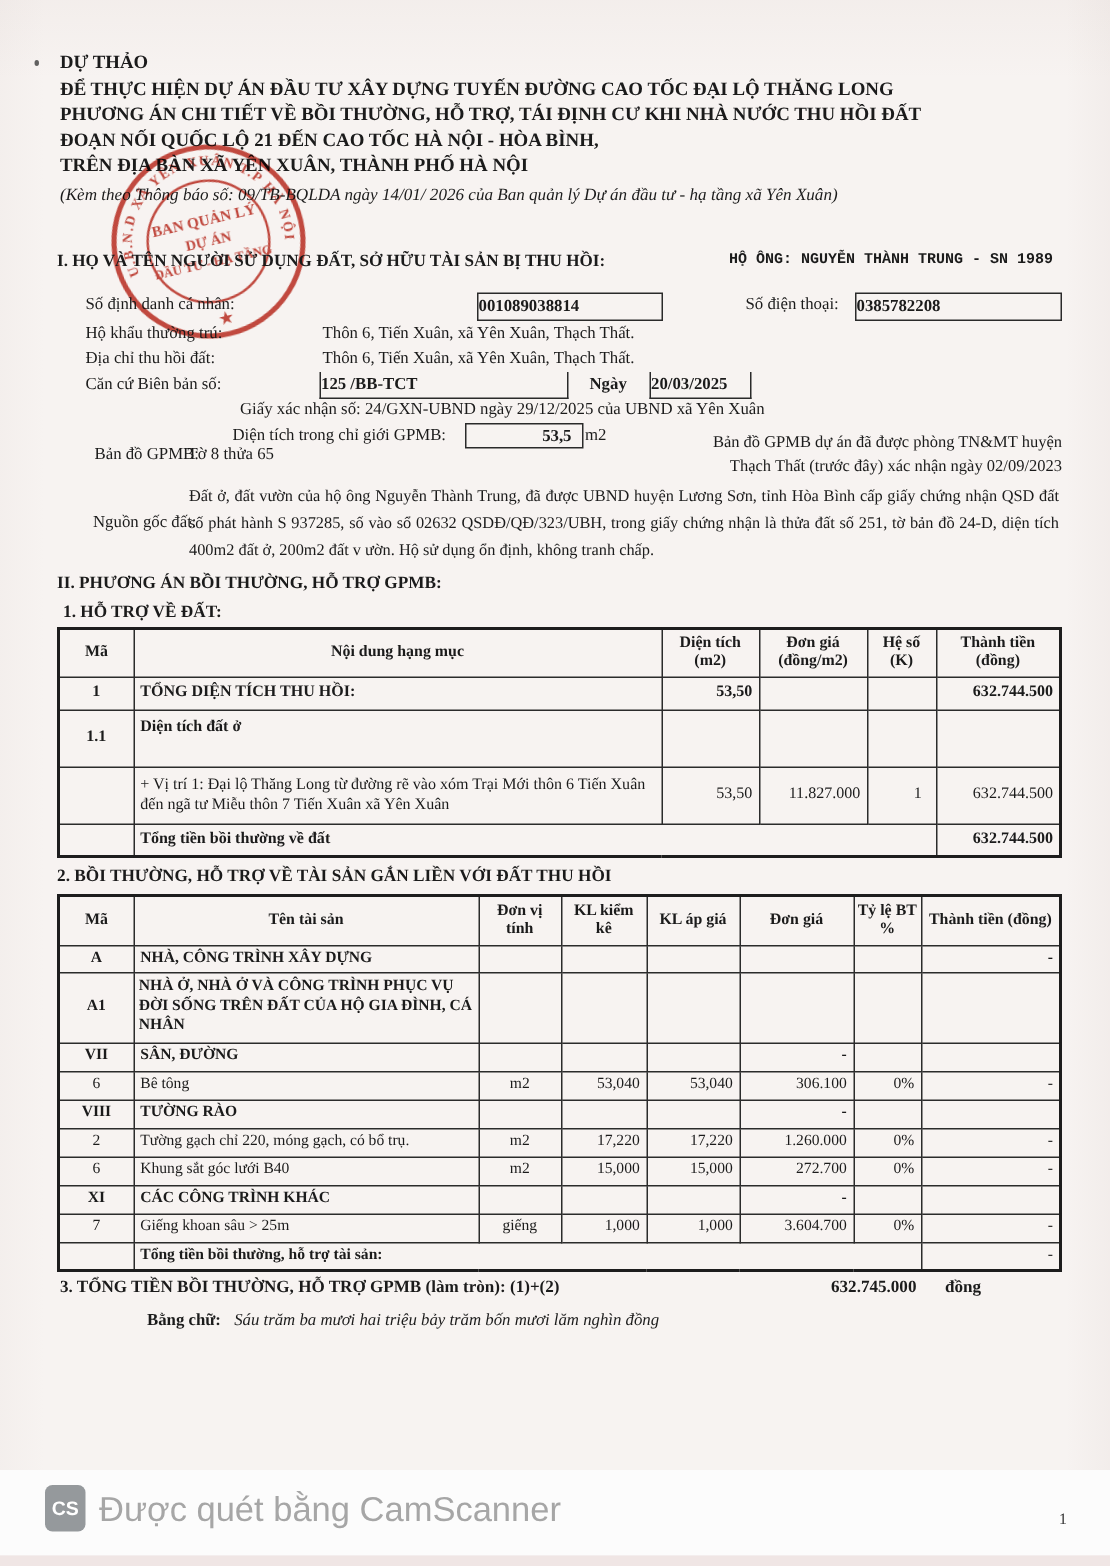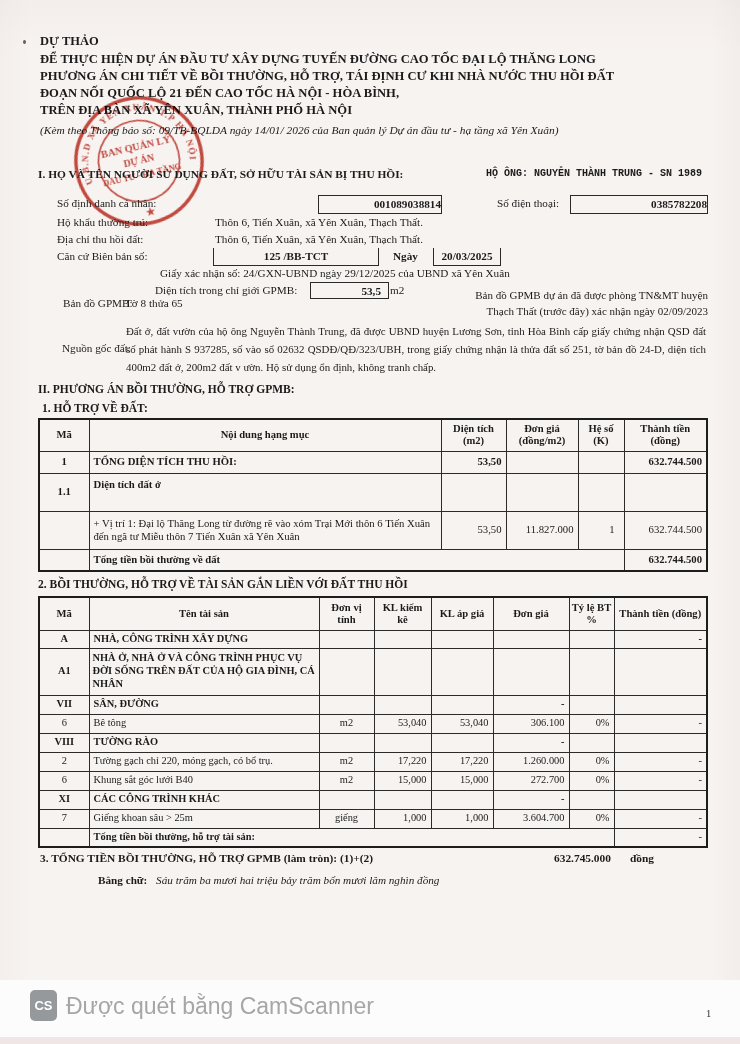--- a/index.html
+++ b/index.html
@@ -23,22 +23,22 @@
   .hdr .t{font-size:12.6px;font-weight:bold;line-height:17px;}
   .hdr .sub{font-size:11.4px;font-style:italic;margin-top:4px;line-height:15px;}
 
   
   .stamp{position:absolute;left:64px;top:86px;width:150px;height:150px;
     transform:rotate(-13deg);opacity:.88;mix-blend-mode:multiply;filter:blur(.2px);}
   .stamp text{font-family:"Liberation Serif","DejaVu Serif",serif;}
 
   
   .row{position:absolute;left:38px;width:668px;height:18px;font-size:11.2px;}
-  .vbox{position:absolute;height:17px;border:1.3px solid #2a2a2a;text-align:right;font-weight:bold;font-size:11.2px;line-height:16px;}
-  .ubox{position:absolute;height:17px;border-left:1.3px solid #2a2a2a;border-right:1.3px solid #2a2a2a;border-bottom:1.3px solid #2a2a2a;text-align:center;font-weight:bold;font-size:11.2px;line-height:16px;}
+  .vbox{position:absolute;height:17px;border:1.3px solid #2a2a2a;text-align:left;font-weight:bold;font-size:11.2px;line-height:16px;}
+  .ubox{position:absolute;height:17px;border-left:1.3px solid #2a2a2a;border-right:1.3px solid #2a2a2a;border-bottom:1.3px solid #2a2a2a;font-weight:bold;font-size:11.2px;line-height:16px;}
 
   .origin{position:absolute;left:126px;top:322px;width:580px;font-size:10.9px;line-height:18.2px;text-align:justify;}
 
   .h2{position:absolute;font-size:11.5px;font-weight:bold;}
 
   
   .doc-table{border-collapse:collapse;table-layout:fixed;width:668px;border:2.2px solid #1d1d1d;}
   .doc-table th,.doc-table td{border:1.4px solid #2b2b2b;padding:1px 4px;vertical-align:middle;overflow:hidden;}
   .doc-table th{font-size:10.6px;font-weight:bold;text-align:center;line-height:1.15;padding:2px 2px;}
   .doc-table td{font-size:10.7px;line-height:1.22;}

